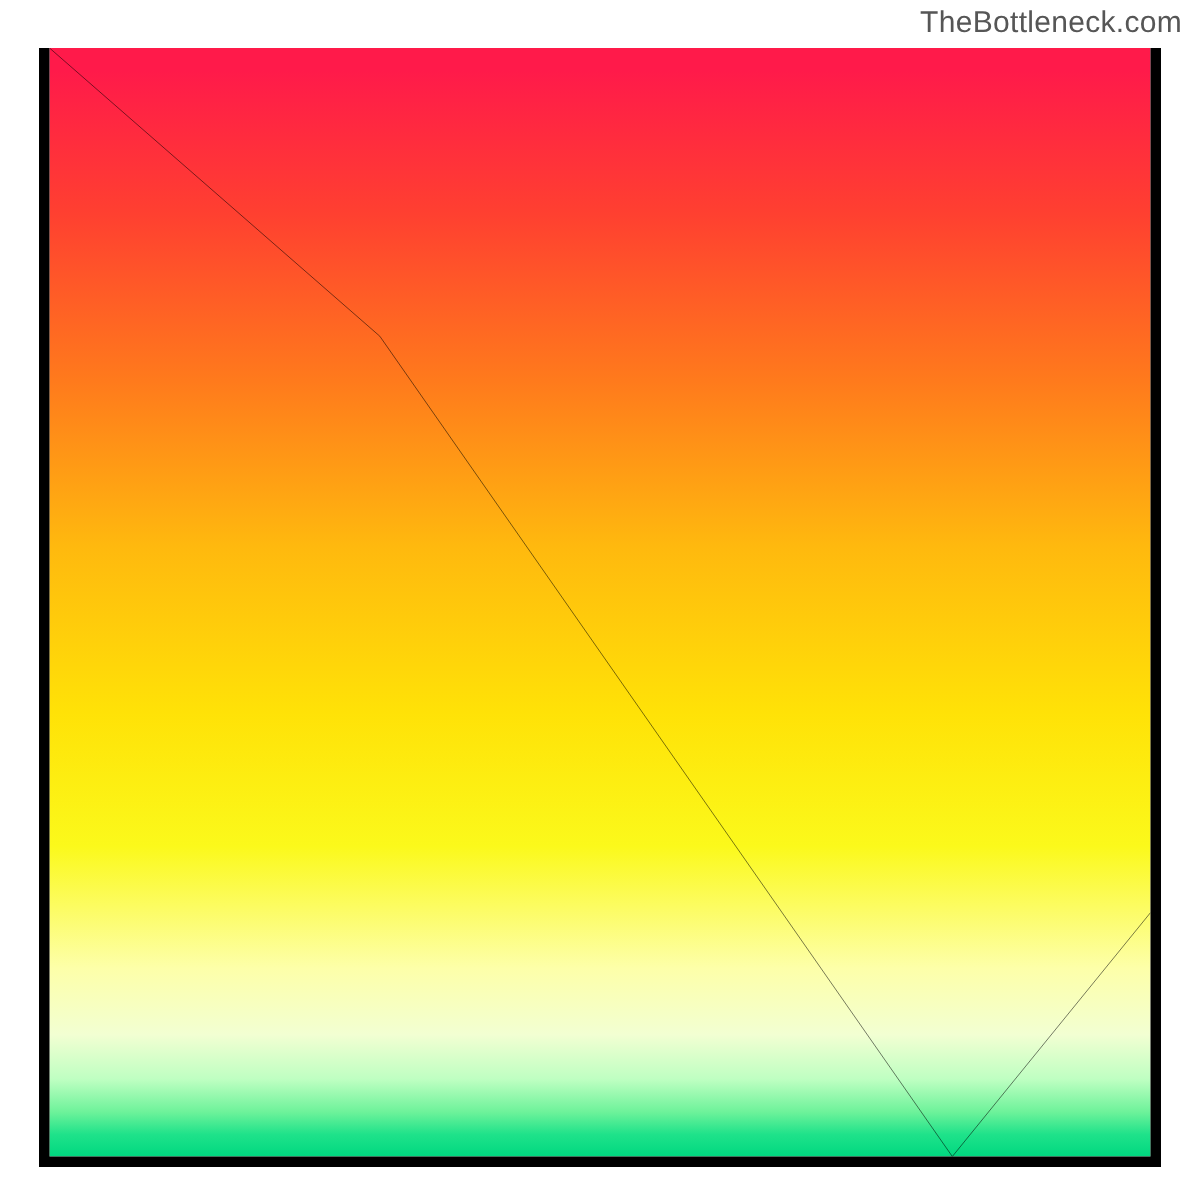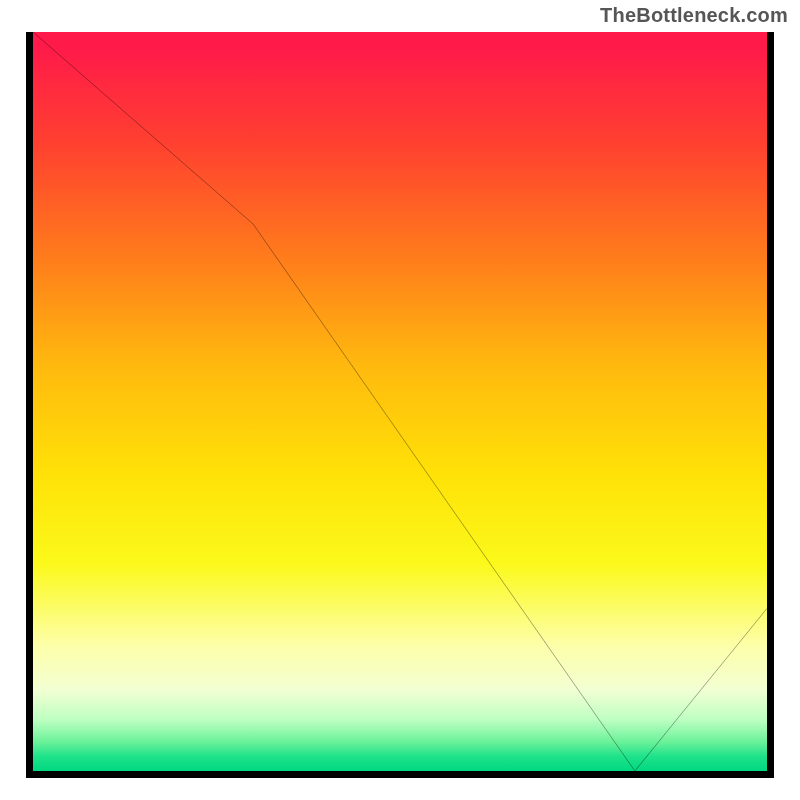--- a/index.html
+++ b/index.html
@@ -9,21 +9,21 @@
     background: #ffffff;
     font-family: Arial, Helvetica, sans-serif;
     position: relative;
     overflow: hidden;
   }
   .attribution {
     position: absolute;
     top: 4px;
     right: 12px;
     font-size: 20px;
-    font-weight: bold;
+    font-weight: normal;
     color: #565656;
     letter-spacing: 0.2px;
   }
   .plot-area {
     position: absolute;
     left: 26px;
     top: 32px;
     width: 748px;
     height: 746px;
     border-left: 7px solid #000;

